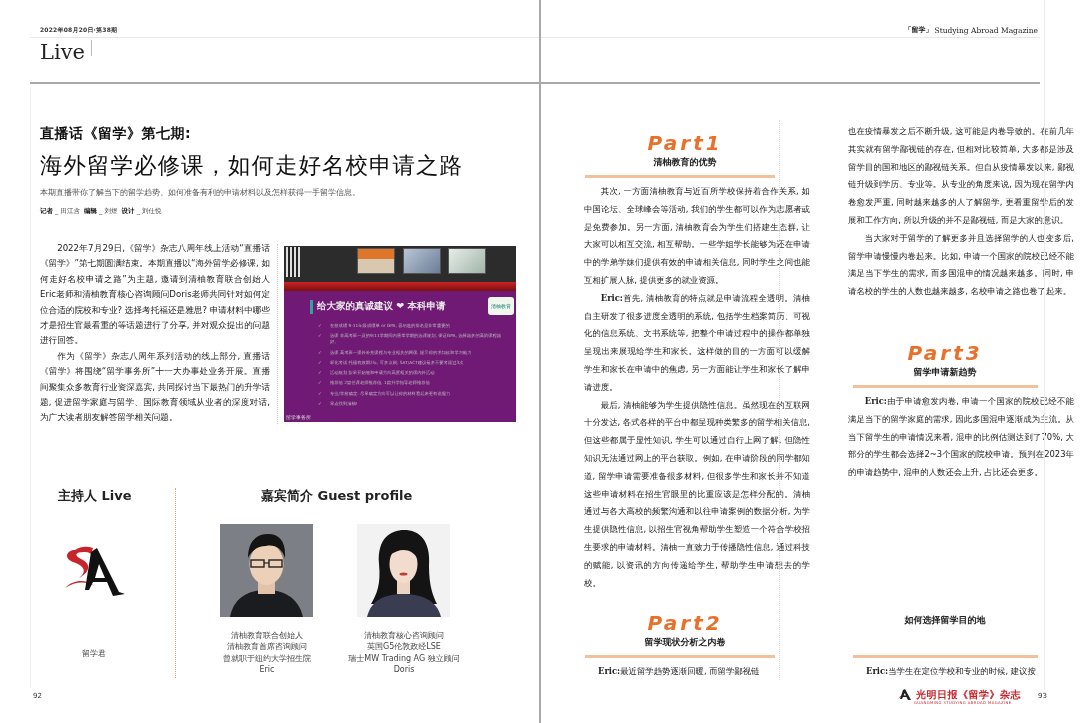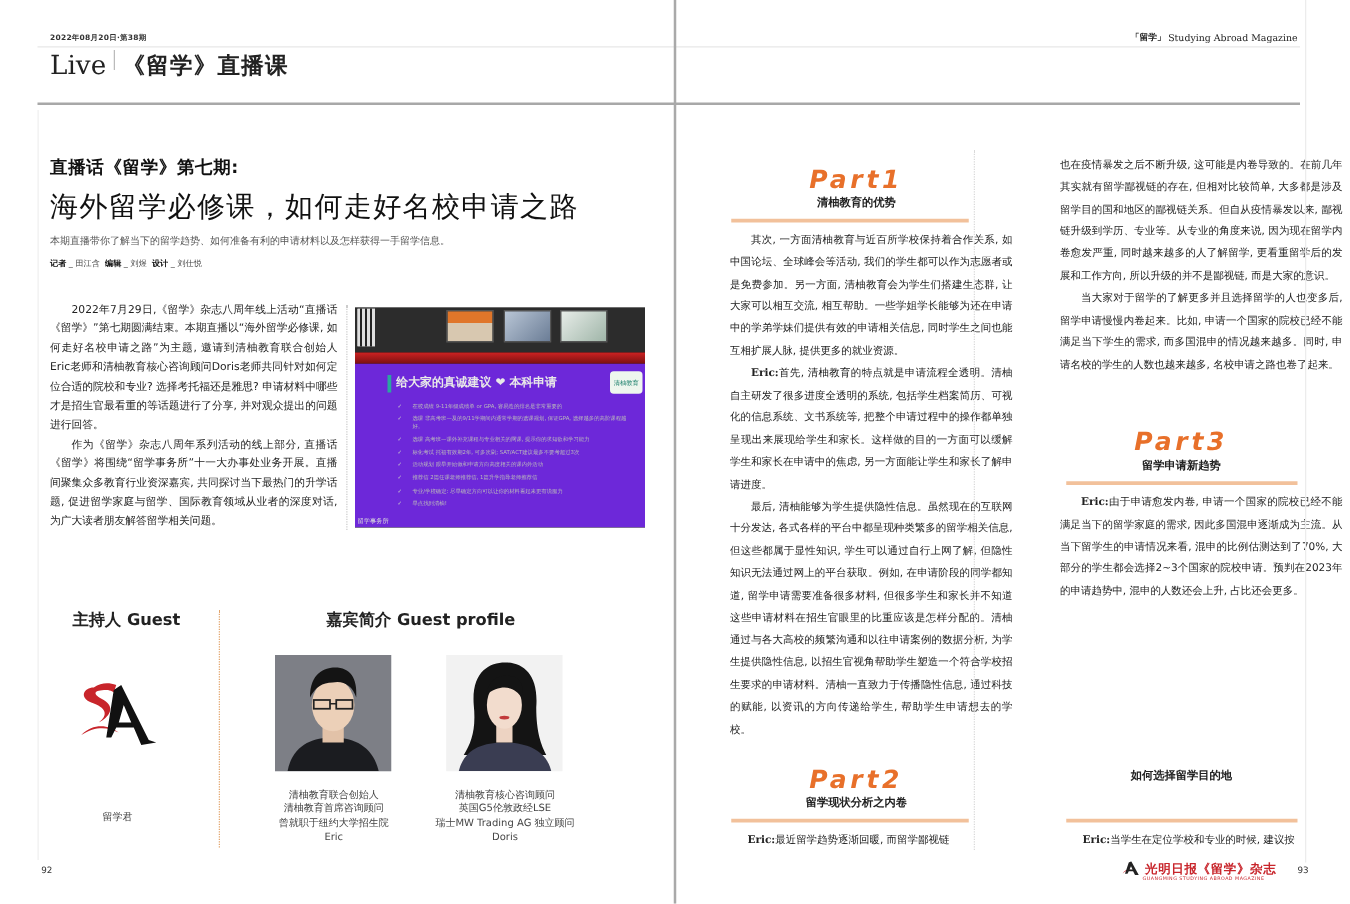--- a/index.html
+++ b/index.html
@@ -28,21 +28,21 @@
 
   .intro-col { position: absolute; left: 40px; top: 241px; width: 230px; font-size: 8.6px; line-height: 15.4px; color: #222; text-align: justify; }
   .intro-col p { text-indent: 2em; }
   .col-dots { position: absolute; width: 1px; border-left: 1px dotted #ccc; }
 
   .screenshot { position: absolute; left: 284px; top: 246px; width: 232px; height: 176px; background: #0d0d0d; overflow: hidden; }
   .ss-top { position: absolute; left: 0; top: 0; width: 100%; height: 36px; background: #2c2c2c; }
   .ss-qr { position: absolute; left: 2px; top: 1px; width: 14px; height: 30px; background: repeating-linear-gradient(90deg,#fff 0 2px,#222 2px 4px), #fff; opacity: 0.85; }
   .ss-cam { position: absolute; top: 2px; height: 26px; width: 38px; border: 1px solid #555; }
   .ss-redband { position: absolute; left: 0; top: 36px; width: 100%; height: 9px; background: linear-gradient(#c22 0%, #7a1010 100%); }
-  .ss-slide { position: absolute; left: 0; top: 45px; width: 100%; height: 131px; background: #6d28d9; }
+  .ss-slide { position: absolute; left: 0; top: 45px; width: 100%; height: 131px; background: #701a75; }
   .ss-title-bar { position: absolute; left: 26px; top: 9px; width: 3px; height: 14px; background: #2aa6a0; }
   .ss-title { position: absolute; left: 33px; top: 9px; font-size: 9.5px; font-weight: bold; color: #e8e8e8; }
   .ss-logo { position: absolute; right: 2px; top: 6px; width: 26px; height: 18px; background: #eef6ee; border-radius: 3px; font-size: 5px; color: #1a7f6a; display: flex; align-items: center; justify-content: center; }
   .ss-bullets { position: absolute; left: 34px; top: 32px; width: 190px; list-style: none; }
   .ss-bullets li { font-size: 4.3px; color: #bbb; line-height: 6px; margin-bottom: 4.3px; padding-left: 12px; position: relative; }
   .ss-bullets li::before { content: "✓"; position: absolute; left: 0; top: 0; color: #ccc; }
   .ss-corner { position: absolute; left: 2px; bottom: 2px; font-size: 5px; color: #ddd; }
 
   .host-title { position: absolute; left: 58px; top: 487px; font-size: 13px; font-weight: bold; color: #222; }
   .host-logo { position: absolute; left: 57px; top: 540px; width: 75px; height: 60px; }
@@ -78,21 +78,20 @@
 
 <div class="header-rule-thin"></div>
 <div class="header-rule-thick"></div>
 <div class="spread-gutter"></div>
 <div class="page-edge-left"></div>
 
 <div class="issue-date">2022年08月20日·第38期</div>
 <div class="section-head">
   <span class="section-live">Live</span>
   <span class="section-bar"></span>
-  <span class="section-name">《留学》直播课</span>
 </div>
 
 <div class="kicker">直播话《留学》第七期:</div>
 <div class="headline">海外留学必修课，如何走好名校申请之路</div>
 <div class="standfirst">本期直播带你了解当下的留学趋势、如何准备有利的申请材料以及怎样获得一手留学信息。</div>
 <div class="credits">
   <b>记者</b> _ <span>田江含</span>
   &nbsp;<b>编辑</b> _ <span>刘煜</span>
   &nbsp;<b>设计</b> _ <span>刘仕悦</span>
 </div>
@@ -122,21 +121,21 @@
       <li>标化考试 托福有效期2年, 可多次刷; SAT/ACT建议最多不要考超过3次</li>
       <li>活动规划 跟早开始做和申请方向高度相关的课内外活动</li>
       <li>推荐信 2篇任课老师推荐信, 1篇升学指导老师推荐信</li>
       <li>专业/学校确定: 尽早确定方向可以让你的材料看起来更有说服力</li>
       <li>早点找到清柚!</li>
     </ul>
     <div class="ss-corner">留学事务所</div>
   </div>
 </div>
 
-<div class="host-title">主持人 Guest</div>
+<div class="host-title">主持人 Live</div>
 <svg class="host-logo" viewBox="0 0 75 60">
   <path d="M8 48 C20 40 30 42 38 46 C30 40 18 38 8 48 Z" fill="#c8252b"></path>
   <path d="M18 10 C10 10 6 18 16 22 C28 26 30 32 22 38 C30 34 36 26 26 20 C16 15 18 12 28 12 C32 12 34 14 34 14 L36 8 C30 6 24 6 18 10 Z" fill="#c8252b"></path>
   <path d="M34 12 L40 8 L62 52 L68 54 L56 56 L50 42 L36 42 L32 50 L28 50 Z M38 38 L48 38 L42 24 Z" fill="#111"></path>
 </svg>
 <div class="host-name">留学君</div>
 <div class="host-divider"></div>
 
 <div class="guest-title">嘉宾简介 Guest profile</div>
 <div class="guest-photo eric">

